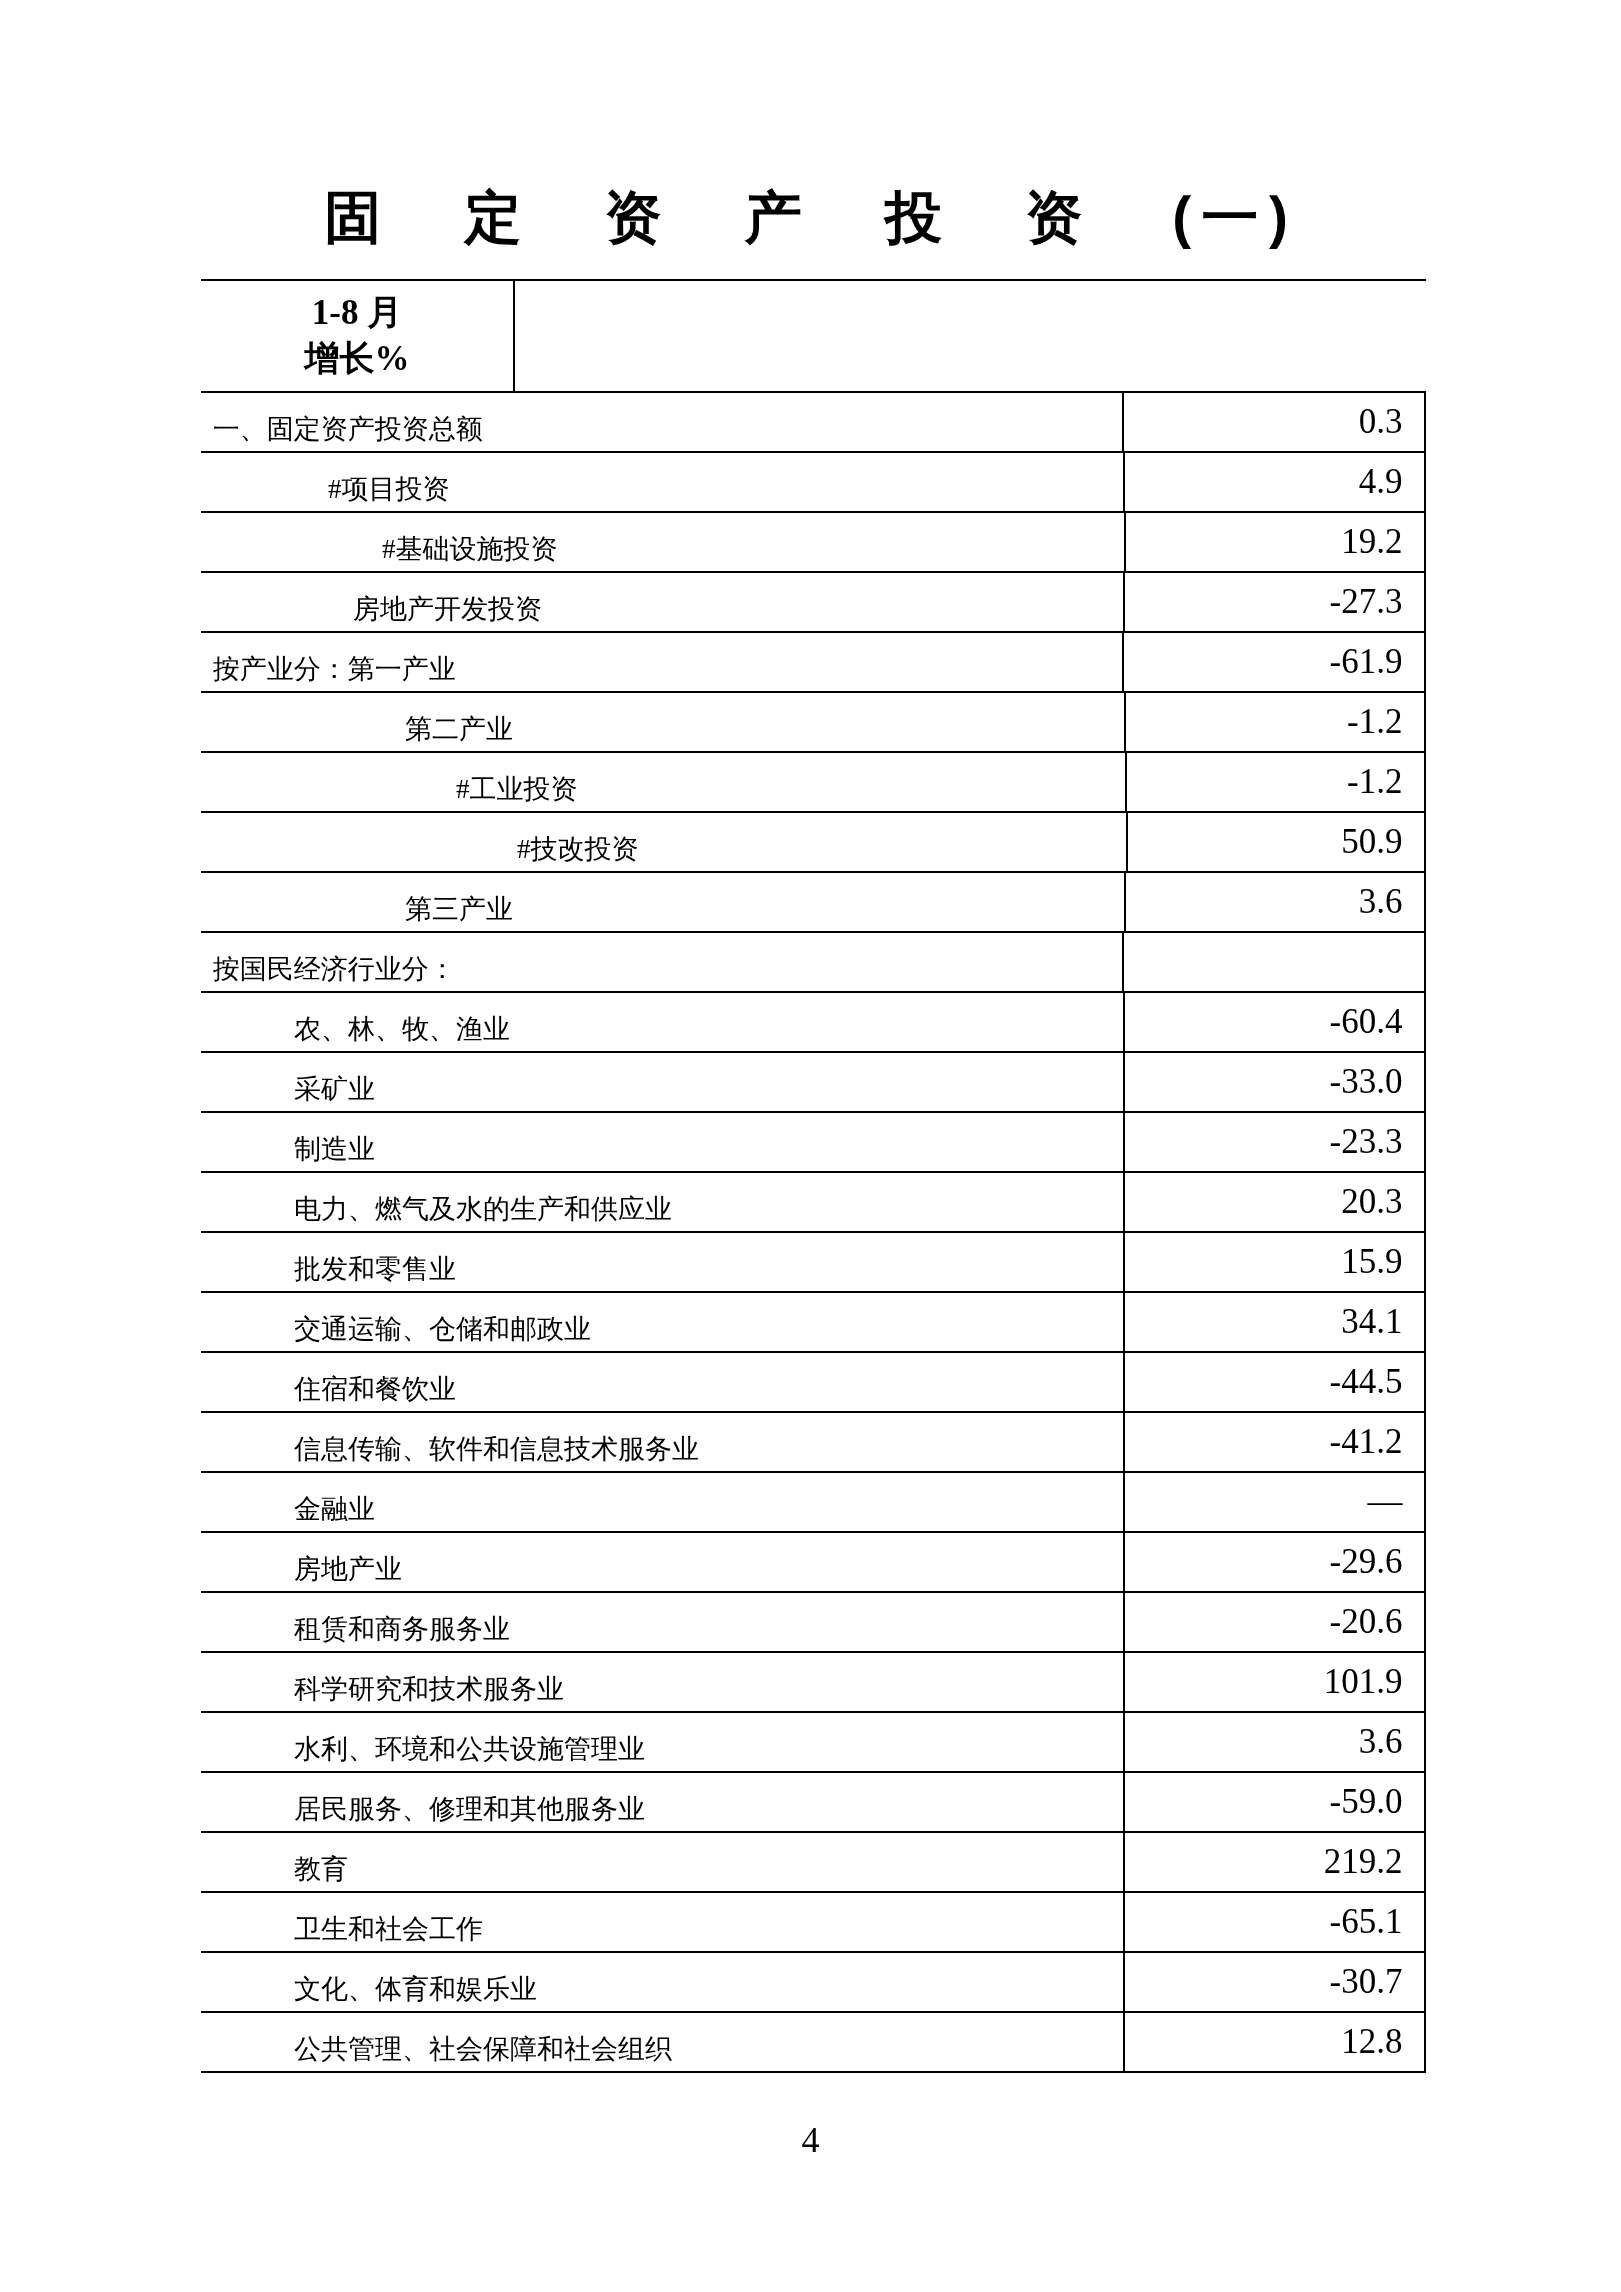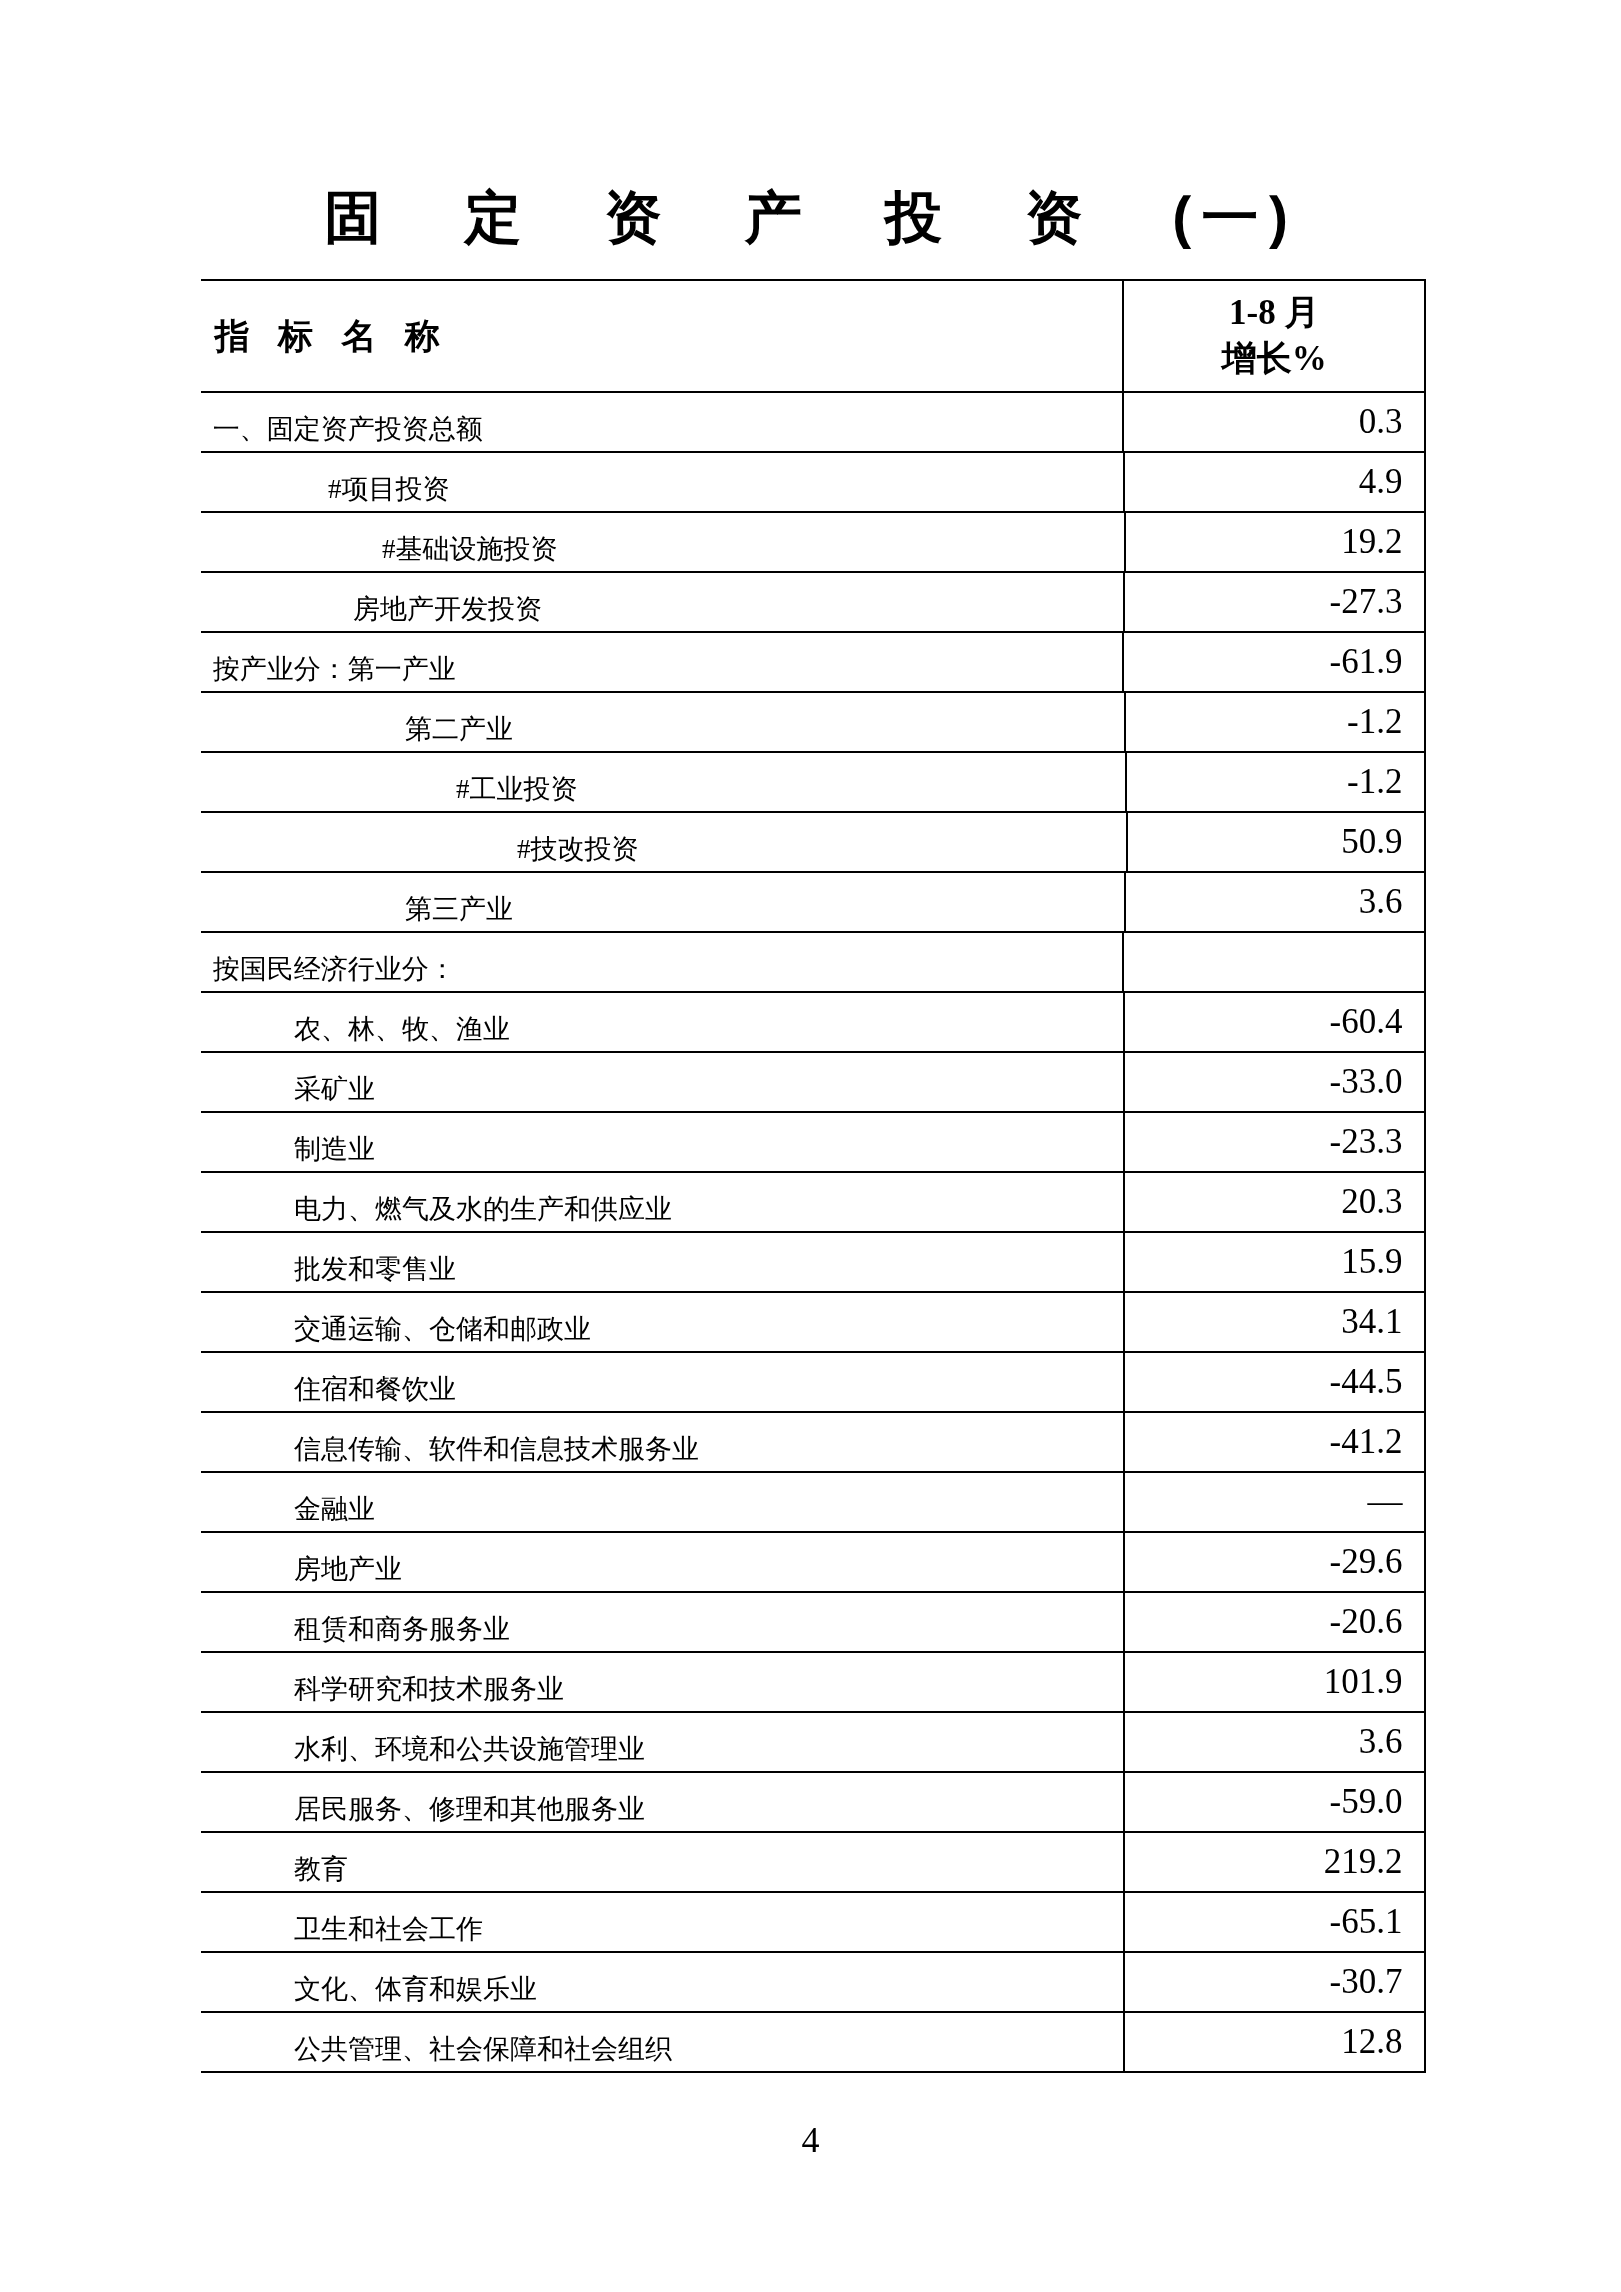--- a/index.html
+++ b/index.html
@@ -103,21 +103,20 @@
 </head>
 <body>
 
 <div class="page">
 
   <h1 class="title">固 定 资 产 投 资 (一)</h1>
 
   <div class="table">
 
     <div class="header-row">
-      <div class="label-cell header-label">指 标 名 称</div>
       <div class="value-cell header-value">
         <div>1-8 月</div>
         <div>增长%</div>
       </div>
     </div>
 
     <div>
         <div class="row">
         <div class="label-cell ind0">
           <span>一、固定资产投资总额</span>

